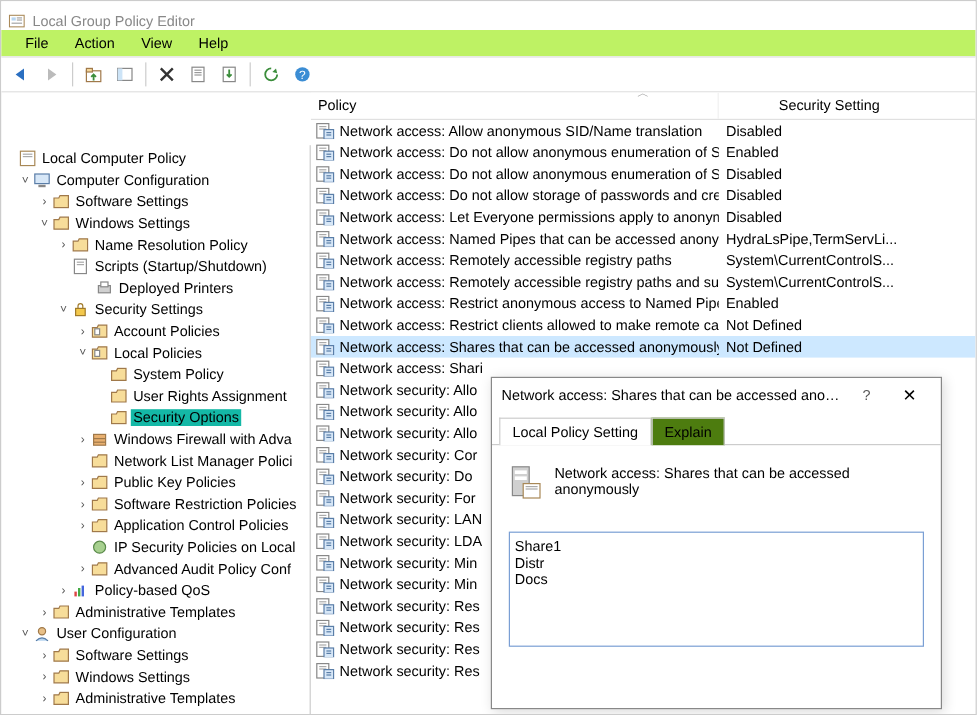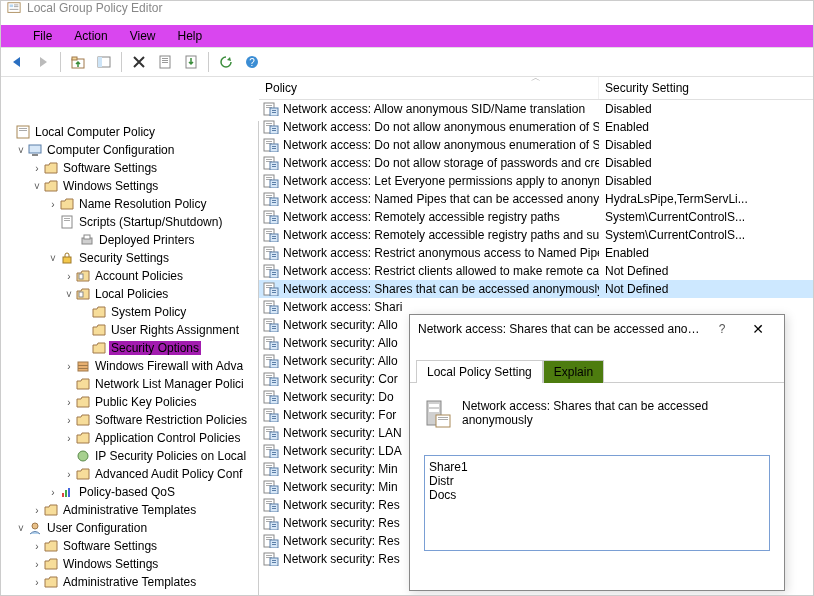--- a/index.html
+++ b/index.html
@@ -9,36 +9,36 @@
     background: #fff;
     width: 814px;
     height: 596px;
     overflow: hidden;
     position: relative;
     border: 1px solid #ccc;
   }
   .titlebar {
     height: 24px;
     display: flex;
-    align-items: flex-start;
+    align-items: flex-end;
     padding: 0 6px;
     background: #fff;
     color: #888;
     gap: 6px;
   }
   .titlebar .app-icon {
     width: 14px; height: 14px;
   }
   .menubar {
     height: 22px;
     display: flex;
     align-items: center;
-    padding: 0 22px;
+    padding: 0 10px;
     gap: 2px;
-    background: #d946ef;
+    background: #bef264;
   }
   .menubar .menu-item {
     padding: 2px 10px;
     cursor: default;
   }
   .toolbar {
     height: 30px;
     display: flex;
     align-items: center;
     padding: 0 4px;
@@ -83,30 +83,30 @@
   .tree-node .toggle {
     width: 12px; text-align: center; color: #555;
     font-size: 10px;
   }
   .tree-node .icon {
     width: 16px; height: 14px; flex: 0 0 16px;
     margin-right: 2px;
     display:flex; align-items:center; justify-content:center;
   }
   .tree-node .label { padding: 0 2px; }
-  .tree-node.selected .label { background: #a21caf; }
+  .tree-node.selected .label { background: #14b8a6; }
 
   .list-header {
     display: flex;
     border-bottom: 1px solid #e0e0e0;
     font-weight: 400;
     background: #fff;
   }
   .list-header .col-policy { width: 340px; padding: 4px 6px; border-right: 1px solid #f0f0f0;}
-  .list-header .col-setting { flex: 1; padding: 4px 6px; }
+  .list-header .col-setting { flex: 1; padding: 4px 6px; margin-left: 44px; }
   .collapse-handle {
     position: absolute;
     top: -6px; left: 50%;
     transform: translateX(-50%);
     color: #999;
     font-size: 10px;
   }
   .list-body { }
   .list-row {
     display: flex;
@@ -145,21 +145,21 @@
     padding: 0 8px;
     gap: 6px;
   }
   .dialog-title .txt { flex: 1; white-space: nowrap; overflow: hidden; text-overflow: ellipsis;}
   .dialog-title .help { width: 24px; text-align:center; color: #555; }
   .dialog-title .close { width: 36px; text-align:center; font-size: 14px; }
   .dialog-tabs {
     display: flex;
     border-bottom: 1px solid #ccc;
     padding: 0 6px;
-    margin-top: 16px;
+    margin-top: 4px;
     gap: 0;
     align-items: flex-end;
   }
   .dialog-tab {
     padding: 4px 10px;
     border: 1px solid #ccc;
     border-bottom: none;
     background: #4d7c0f;
     font-size: 12px;
     position: relative;

